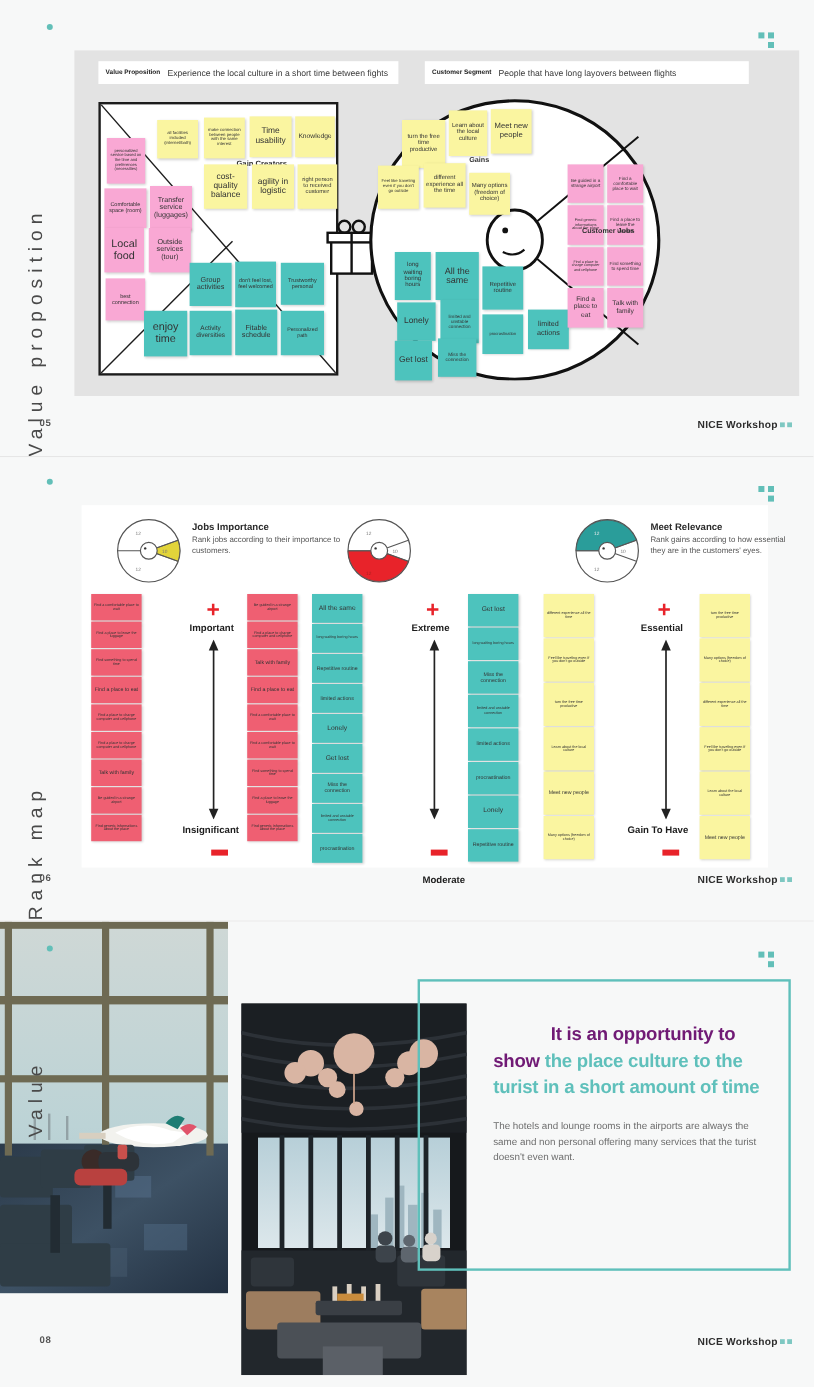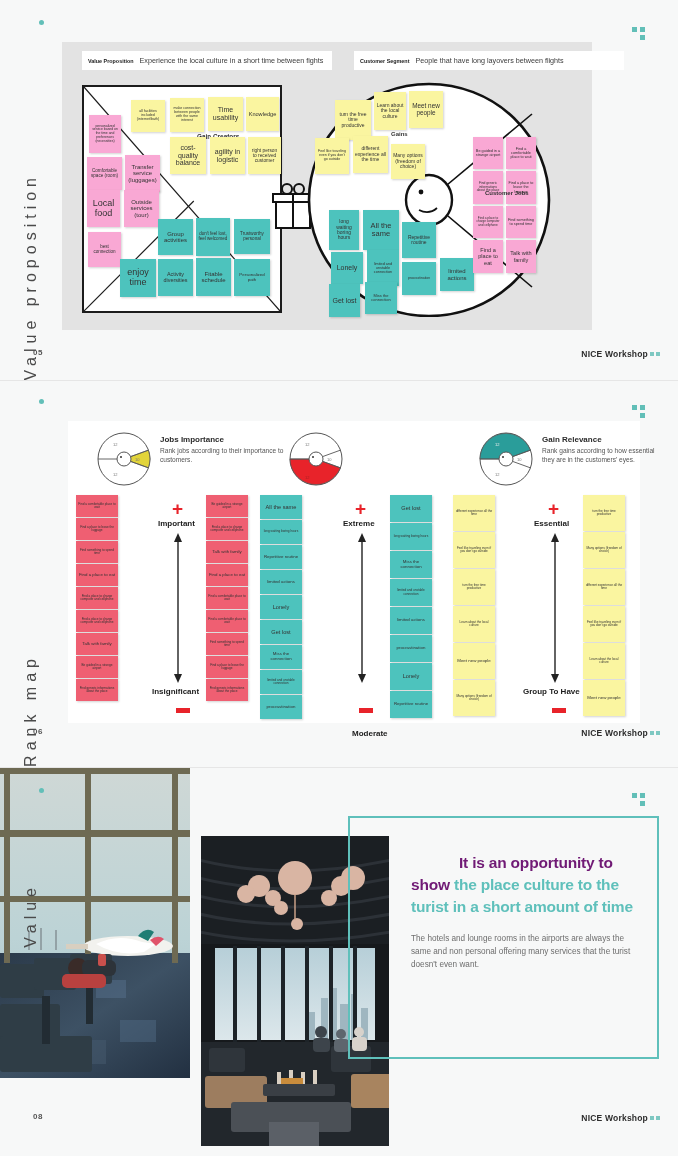--- a/index.html
+++ b/index.html
@@ -41,21 +41,21 @@
     position:absolute;right:30px;font-size:8.5px;color:#2d2d2d;font-weight:700;letter-spacing:.2px;
   }
   .footer-dots{position:absolute;right:18px;width:10px;height:4px;}
   .footer-dots i{position:absolute;width:4px;height:4px;background:#7ec8c2;}
   .footer-dots i.a{left:0;top:0;}
   .footer-dots i.b{left:6px;top:0;}
 
   
   #slide5{height:380px;}
   .canvas5{
-    position:absolute;left:62px;top:42px;width:530px;height:288px;
+    position:absolute;left:62px;top:42px;width:604px;height:288px;
     background:#e3e3e3;
     text-decoration:underline;
   }
   .field{
     position:absolute;background:#fff;height:19px;display:flex;align-items:center;
     padding:0 6px;box-sizing:border-box;
   }
   .field .lbl{font-size:5.4px;font-weight:700;color:#222;margin-right:6px;white-space:nowrap;}
   .field .val{font-size:7.2px;color:#3b3b3b;white-space:nowrap;}
   .f-vp{left:20px;top:9px;width:250px;}
@@ -353,32 +353,32 @@
         <line x1="28" y1="28" x2="2" y2="28" stroke="#555" stroke-width=".9"></line>
         <line x1="28" y1="28" x2="52.3" y2="19.2" stroke="#555" stroke-width=".9"></line>
         <line x1="28" y1="28" x2="52.3" y2="36.8" stroke="#555" stroke-width=".9"></line>
         <circle cx="28" cy="28" r="7" fill="#fff" stroke="#555" stroke-width="1"></circle>
         <circle cx="25" cy="26" r="1" fill="#333"></circle>
         <text x="17" y="15" font-size="4" fill="#eee" font-family="Liberation Sans">12</text>
         <text x="17" y="45" font-size="4" fill="#777" font-family="Liberation Sans">12</text>
         <text x="39" y="30" font-size="4" fill="#777" font-family="Liberation Sans">10</text>
       </svg>
       <div class="txt">
-        <div class="t1">Gain Relevance</div>
+        <div class="t1">Meet Relevance</div>
         <div class="t2">Rank gains according to how essential they are in the customers' eyes.</div>
       </div>
     </div>
     <div class="plus" style="left:480px;top:78px;">+</div>
     <div class="axis-lbl" style="left:466px;top:98px;">Essential</div>
     <svg class="vaxis" style="left:481px;top:112px;height:150px;" viewBox="0 0 12 150">
       <line x1="6" y1="8" x2="6" y2="142" stroke="#222" stroke-width="1.4"></line>
       <polygon points="6,0 2,9 10,9" fill="#222"></polygon>
         <polygon points="6,150 2,141 10,141" fill="#222"></polygon>
     </svg>
-    <div class="axis-lbl" style="left:455px;top:266px;">Group To Have</div>
+    <div class="axis-lbl" style="left:455px;top:266px;">Gain To Have</div>
     <div class="minus" style="left:484px;top:287px;"></div>
     <div id="g-left" style="position:absolute;left:385px;top:74px;width:42px;">
         <div class="note" style="position: relative; left: 0px; top: 0px; width: 42px; height: 36px; margin-bottom: 1px; background: rgb(250, 245, 160); font-size: 3.1px;">different experience all the time</div>
         <div class="note" style="position: relative; left: 0px; top: 0px; width: 42px; height: 36px; margin-bottom: 1px; background: rgb(250, 245, 160); font-size: 3.1px;">Feel like traveling even if you don't go outside</div>
         <div class="note" style="position: relative; left: 0px; top: 0px; width: 42px; height: 36px; margin-bottom: 1px; background: rgb(250, 245, 160); font-size: 3.1px;">turn the free time productive</div>
         <div class="note" style="position: relative; left: 0px; top: 0px; width: 42px; height: 36px; margin-bottom: 1px; background: rgb(250, 245, 160); font-size: 3.1px;">Learn about the local culture</div>
         <div class="note" style="position: relative; left: 0px; top: 0px; width: 42px; height: 36px; margin-bottom: 1px; background: rgb(250, 245, 160); font-size: 4.4px;">Meet new people</div>
         <div class="note" style="position: relative; left: 0px; top: 0px; width: 42px; height: 36px; margin-bottom: 1px; background: rgb(250, 245, 160); font-size: 3.1px;">Many options (freedom of choice)</div>
       </div>
     <div id="g-right" style="position:absolute;left:515px;top:74px;width:42px;">

